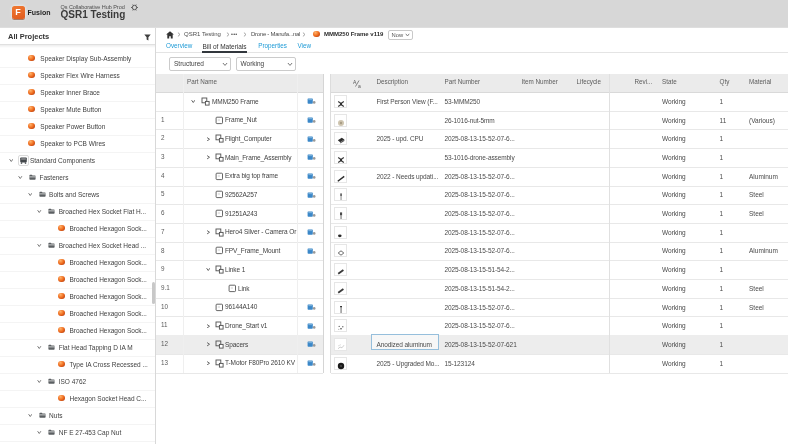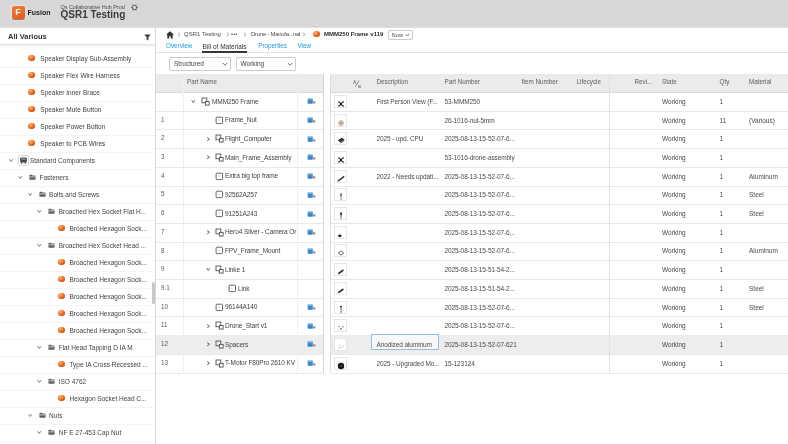--- a/index.html
+++ b/index.html
@@ -22,21 +22,21 @@
         <line x1="5.60" y1="3.50" x2="6.90" y2="3.50"></line>
         <line x1="4.55" y1="5.32" x2="5.20" y2="6.44"></line>
         <line x1="2.45" y1="5.32" x2="1.80" y2="6.44"></line>
         <line x1="1.40" y1="3.50" x2="0.10" y2="3.50"></line>
         <line x1="2.45" y1="1.68" x2="1.80" y2="0.56"></line>
         <line x1="4.55" y1="1.68" x2="5.20" y2="0.56"></line>
       </g>
     </svg>
 <div class="t" style="left:60.5px;top:9.4px;font-size:10px;line-height:12.5px;color:#3a3a3a;font-weight:700;letter-spacing:0px;">QSR1 Testing</div>
 <div class="a" style="left:0;top:28px;width:156px;height:416px;background:#fff;border-right:1px solid #d8d8d8"></div>
-<div class="t" style="left:8px;top:31.5px;font-size:7.5px;line-height:10.0px;color:#333;font-weight:700;letter-spacing:0px;">All Various</div>
+<div class="t" style="left:8px;top:31.5px;font-size:7.5px;line-height:10.0px;color:#333;font-weight:700;letter-spacing:0px;">All Projects</div>
 <svg class="a" style="left:143.5px;top:33.5px" width="7" height="7" viewBox="0 0 7 7">
       <path d="M0.3,0.4 H6.7 L4.4,3.2 V6.6 L2.6,5.6 V3.2 Z" fill="#3f3f3f"></path>
     </svg>
 <div class="hline" style="left:0;top:44px;width:155px;background:#e0e0e0"></div>
 <div class="a" style="left:0;top:45px;width:155px;height:3px;background:linear-gradient(#ededed,#ffffff)"></div>
 <div class="hline" style="left:0;top:66.6px;width:155px;background:#f4f4f4"></div>
 <div class="orange" style="left:28.4px;top:54.9px"></div>
 <div class="t" style="left:40.3px;top:53.9px;font-size:6.5px;line-height:9.0px;color:#3f3f3f;font-weight:400;letter-spacing:0px;">Speaker Display Sub-Assembly</div>
 <div class="hline" style="left:0;top:83.6px;width:155px;background:#f4f4f4"></div>
 <div class="orange" style="left:28.4px;top:71.9px"></div>

